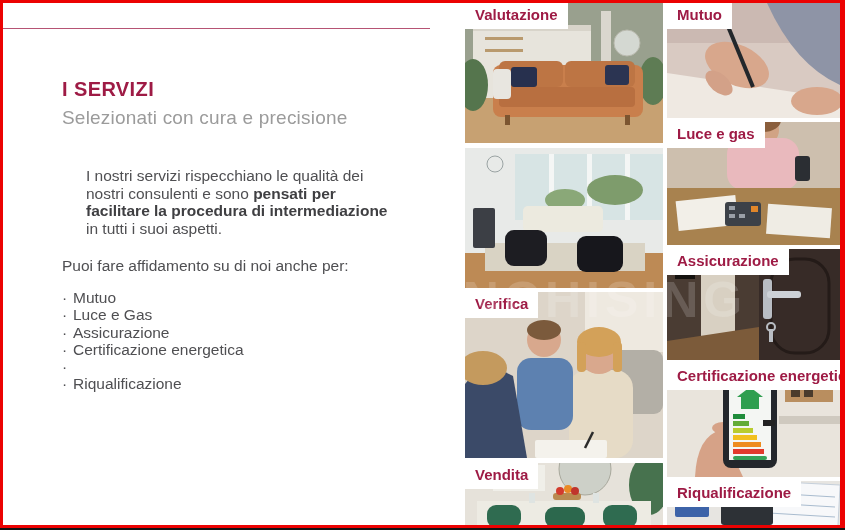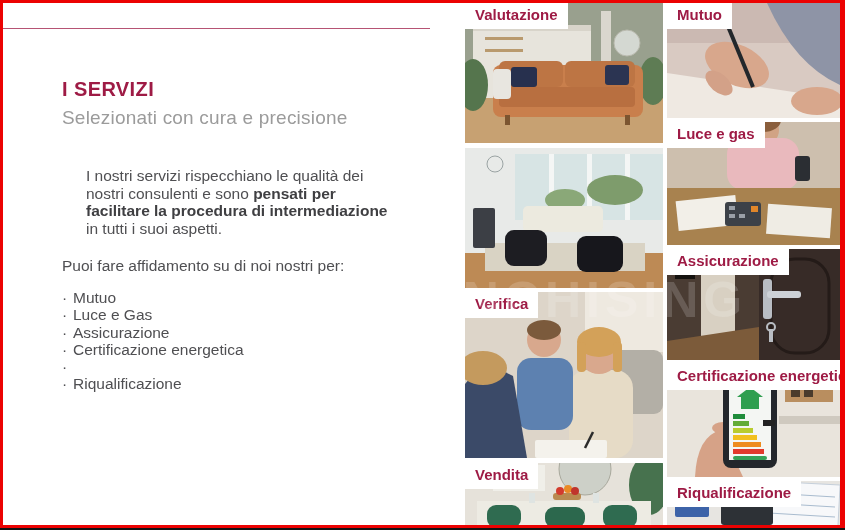--- a/index.html
+++ b/index.html
@@ -54,21 +54,21 @@
 <div class="abs fr-top"></div>
 <div class="abs fr-left"></div>
 <div class="abs fr-right"></div>
 <div class="abs fr-bottom"></div>
 <div class="abs fr-black"></div>
 
 <div class="abs rule"></div>
 <div class="abs title">I SERVIZI</div>
 <div class="abs subtitle">Selezionati con cura e precisione</div>
 <div class="abs para"><span>I nostri servizi rispecchiano le qualità dei nostri consulenti e sono </span><b>pensati per facilitare la procedura di intermediazione</b><span> in tutti i suoi aspetti.</span></div>
-<div class="abs leadin">Puoi fare affidamento su di noi nostri per:</div>
+<div class="abs leadin">Puoi fare affidamento su di noi anche per:</div>
 <ul class="abs svc-list">
   <li>
       <span class="blt">·</span>
       <span>Mutuo</span>
     </li>
   <li>
       <span class="blt">·</span>
       <span>Luce e Gas</span>
     </li>
   <li>

